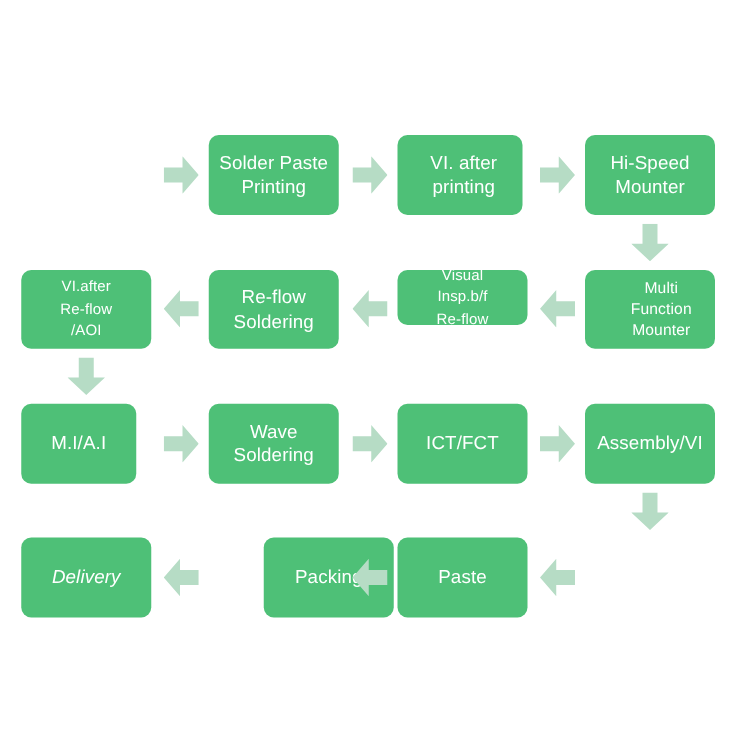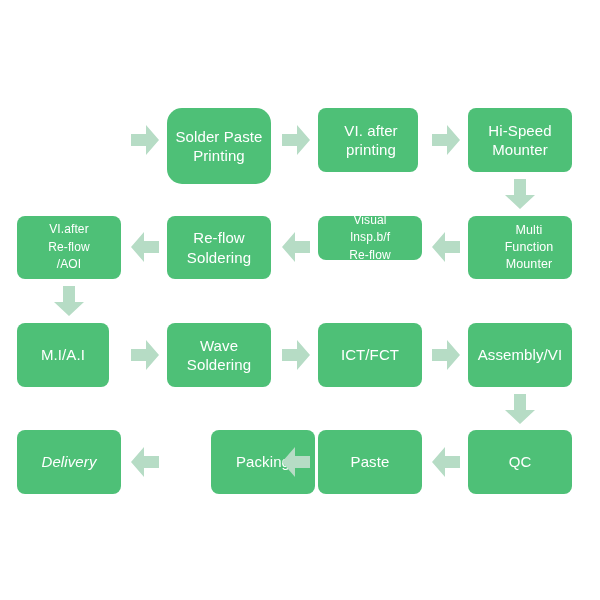--- a/index.html
+++ b/index.html
@@ -52,21 +52,21 @@
     position: absolute;
     color: #b6dcc5;
   }
   .arrow svg { display: block; }
 </style>
 </head>
 <body>
 
 <div id="flowchart">
 
-  <div class="node" style="left:167px; top:108px; width:104px; height:76px;border-radius:15px;">Solder Paste
+  <div class="node" style="left:167px; top:108px; width:104px; height:64px;">Solder Paste
 Printing</div>
   <div class="node" style="left:318px; top:108px; width:100px; height:64px;padding-left:12px;">VI. after
 printing</div>
   <div class="node" style="left:468px; top:108px; width:104px; height:64px;">Hi-Speed
 Mounter</div>
 
   <div class="node tiny" style="left:17px;  top:216px; width:104px; height:63px;">VI.after
 Re-flow
 /AOI</div>
   <div class="node" style="left:167px; top:216px; width:104px; height:63px;">Re-flow
@@ -79,21 +79,20 @@
 
   <div class="node" style="left:17px;  top:323px; width:92px; height:64px;">M.I/A.I</div>
   <div class="node" style="left:167px; top:323px; width:104px; height:64px;">Wave
 Soldering</div>
   <div class="node" style="left:318px; top:323px; width:104px; height:64px;">ICT/FCT</div>
   <div class="node" style="left:468px; top:323px; width:104px; height:64px;">Assembly/VI</div>
 
   <div class="node" style="left:17px;  top:430px; width:104px; height:64px;font-style:italic;">Delivery</div>
   <div class="node" style="left:167px; top:430px; width:104px; height:64px;margin-left:44px;">Packing</div>
   <div class="node" style="left:318px; top:430px; width:104px; height:64px;">Paste</div>
-  <div class="node" style="left:468px; top:430px; width:104px; height:64px;">QC</div>
 
   <div class="arrow" style="left:131px; top:125px;">
     <svg width="28" height="30" viewBox="0 0 28 30" aria-hidden="true">
       <path d="M0 9 H15 V0 L28 15 L15 30 V21 H0 Z" fill="currentColor"></path>
     </svg>
   </div>
   <div class="arrow" style="left:282px; top:125px;">
     <svg width="28" height="30" viewBox="0 0 28 30" aria-hidden="true">
       <path d="M0 9 H15 V0 L28 15 L15 30 V21 H0 Z" fill="currentColor"></path>
     </svg>

